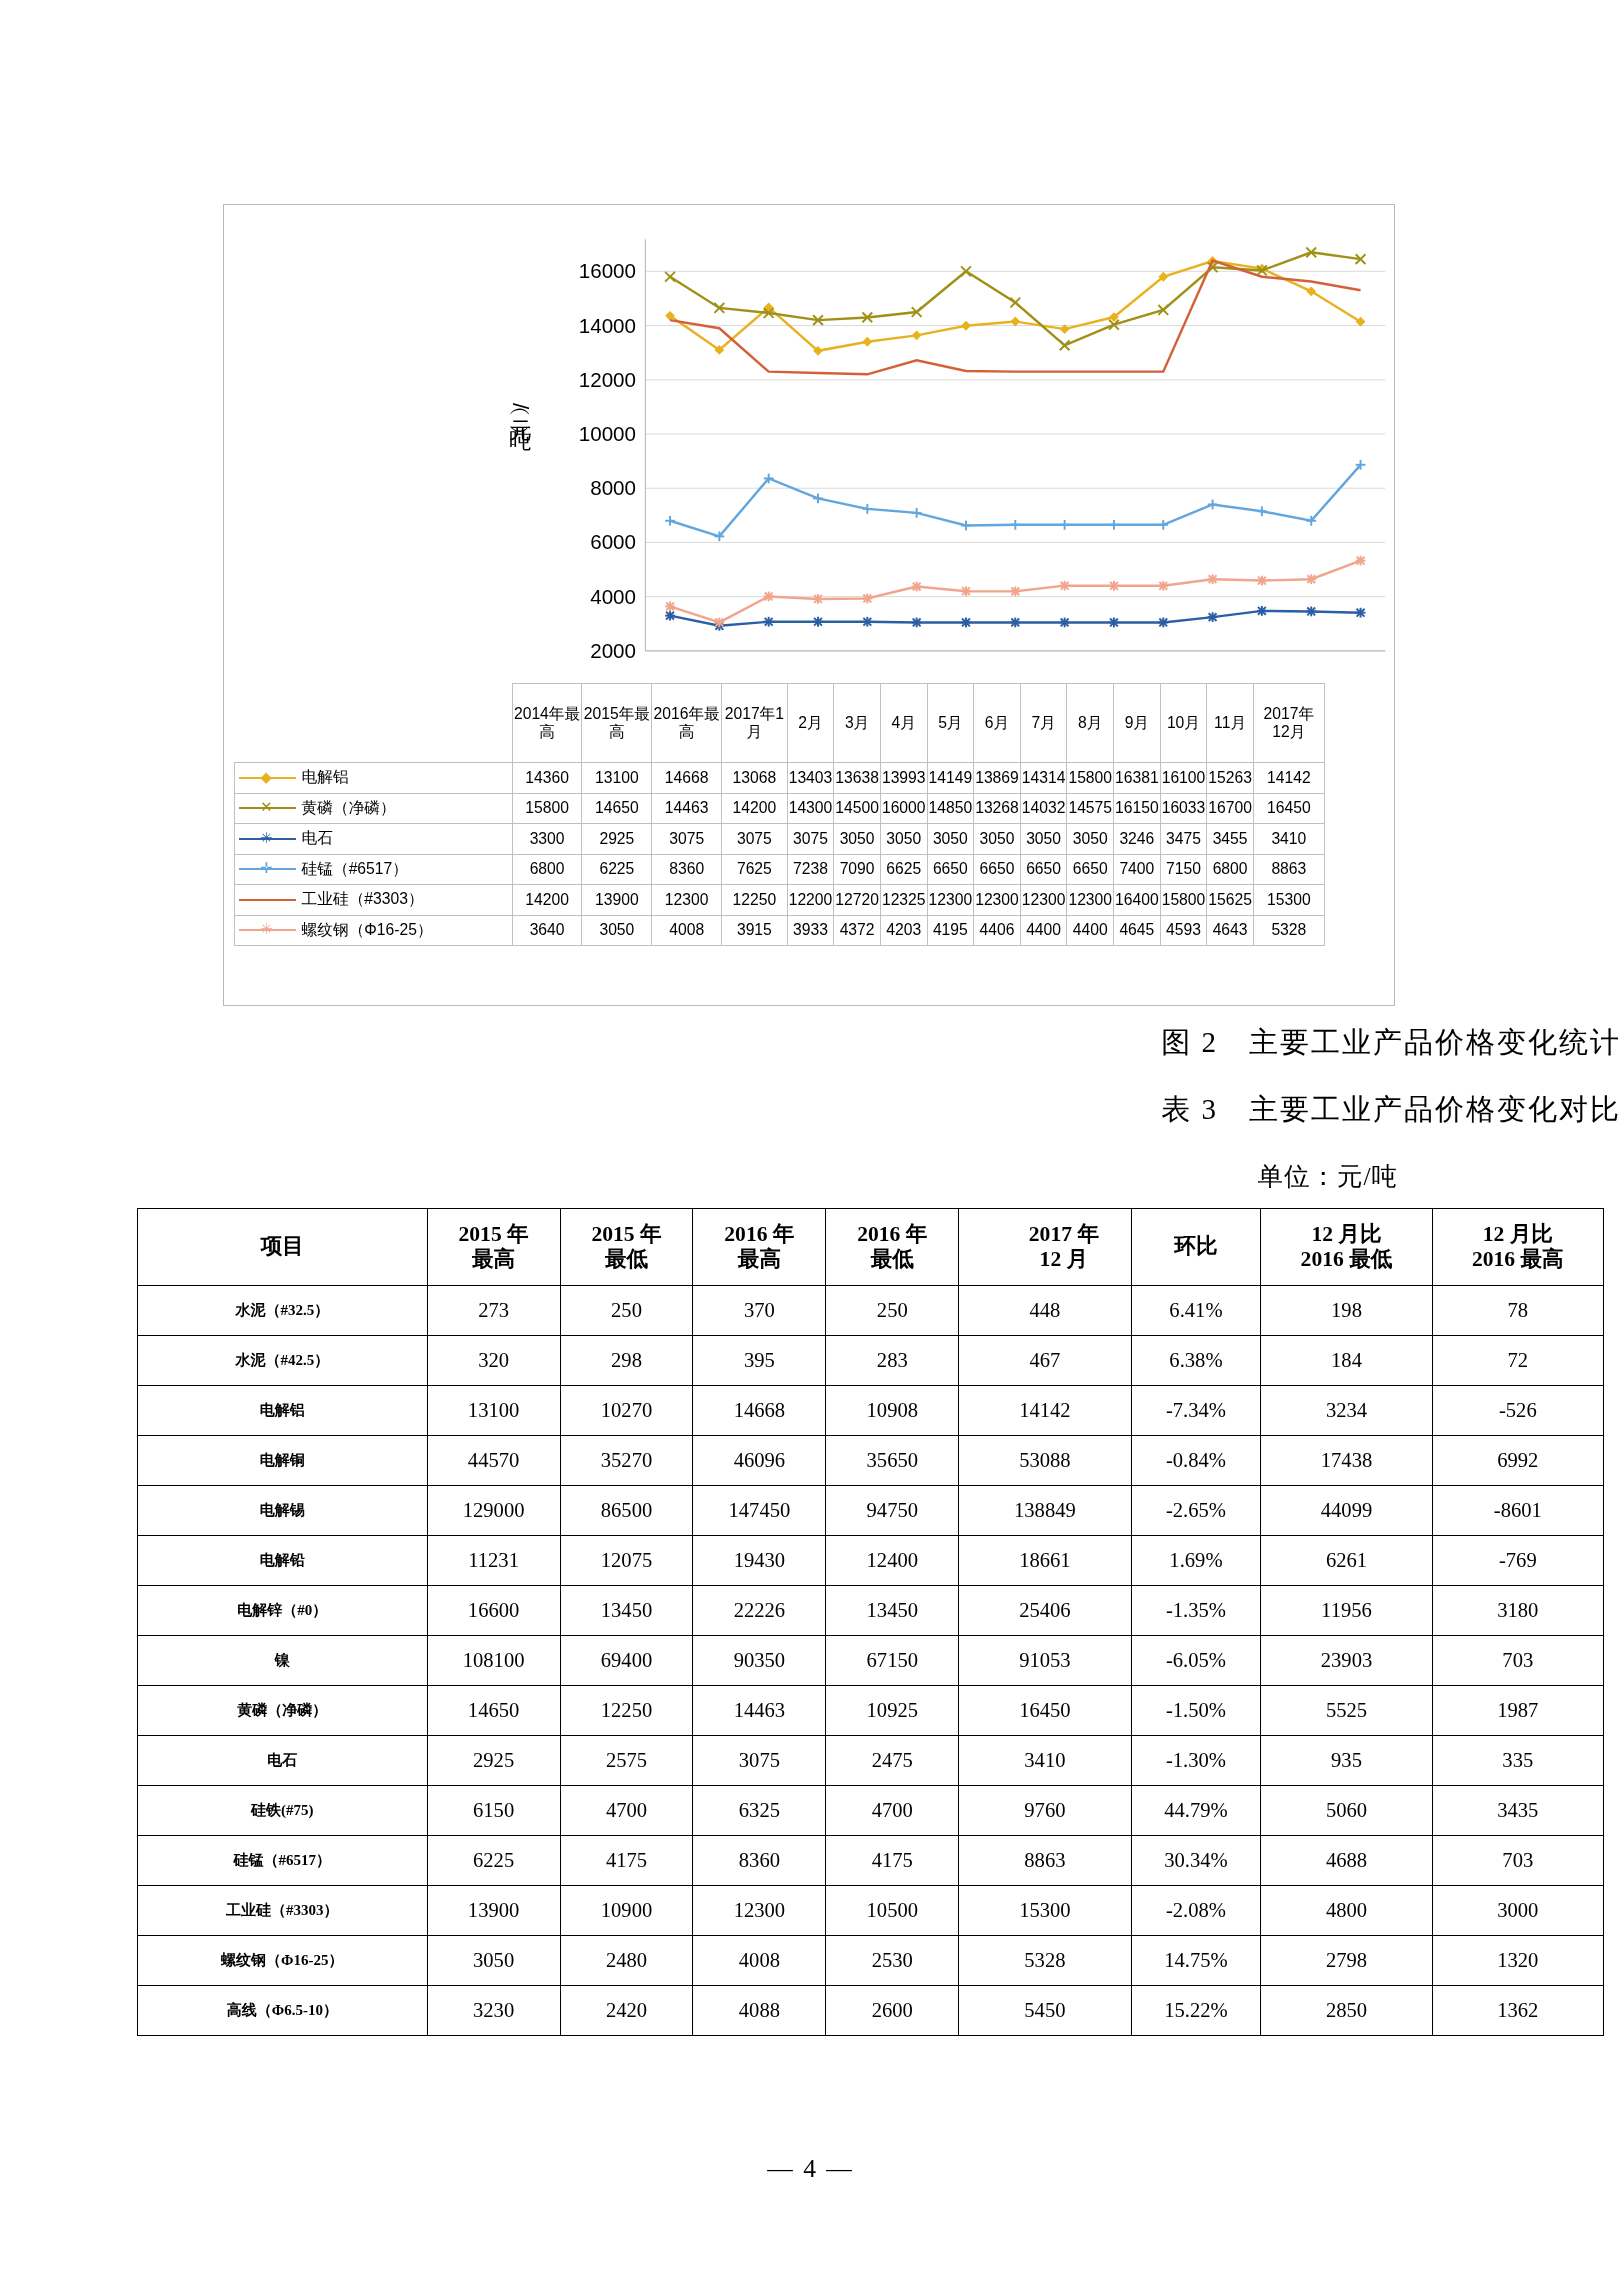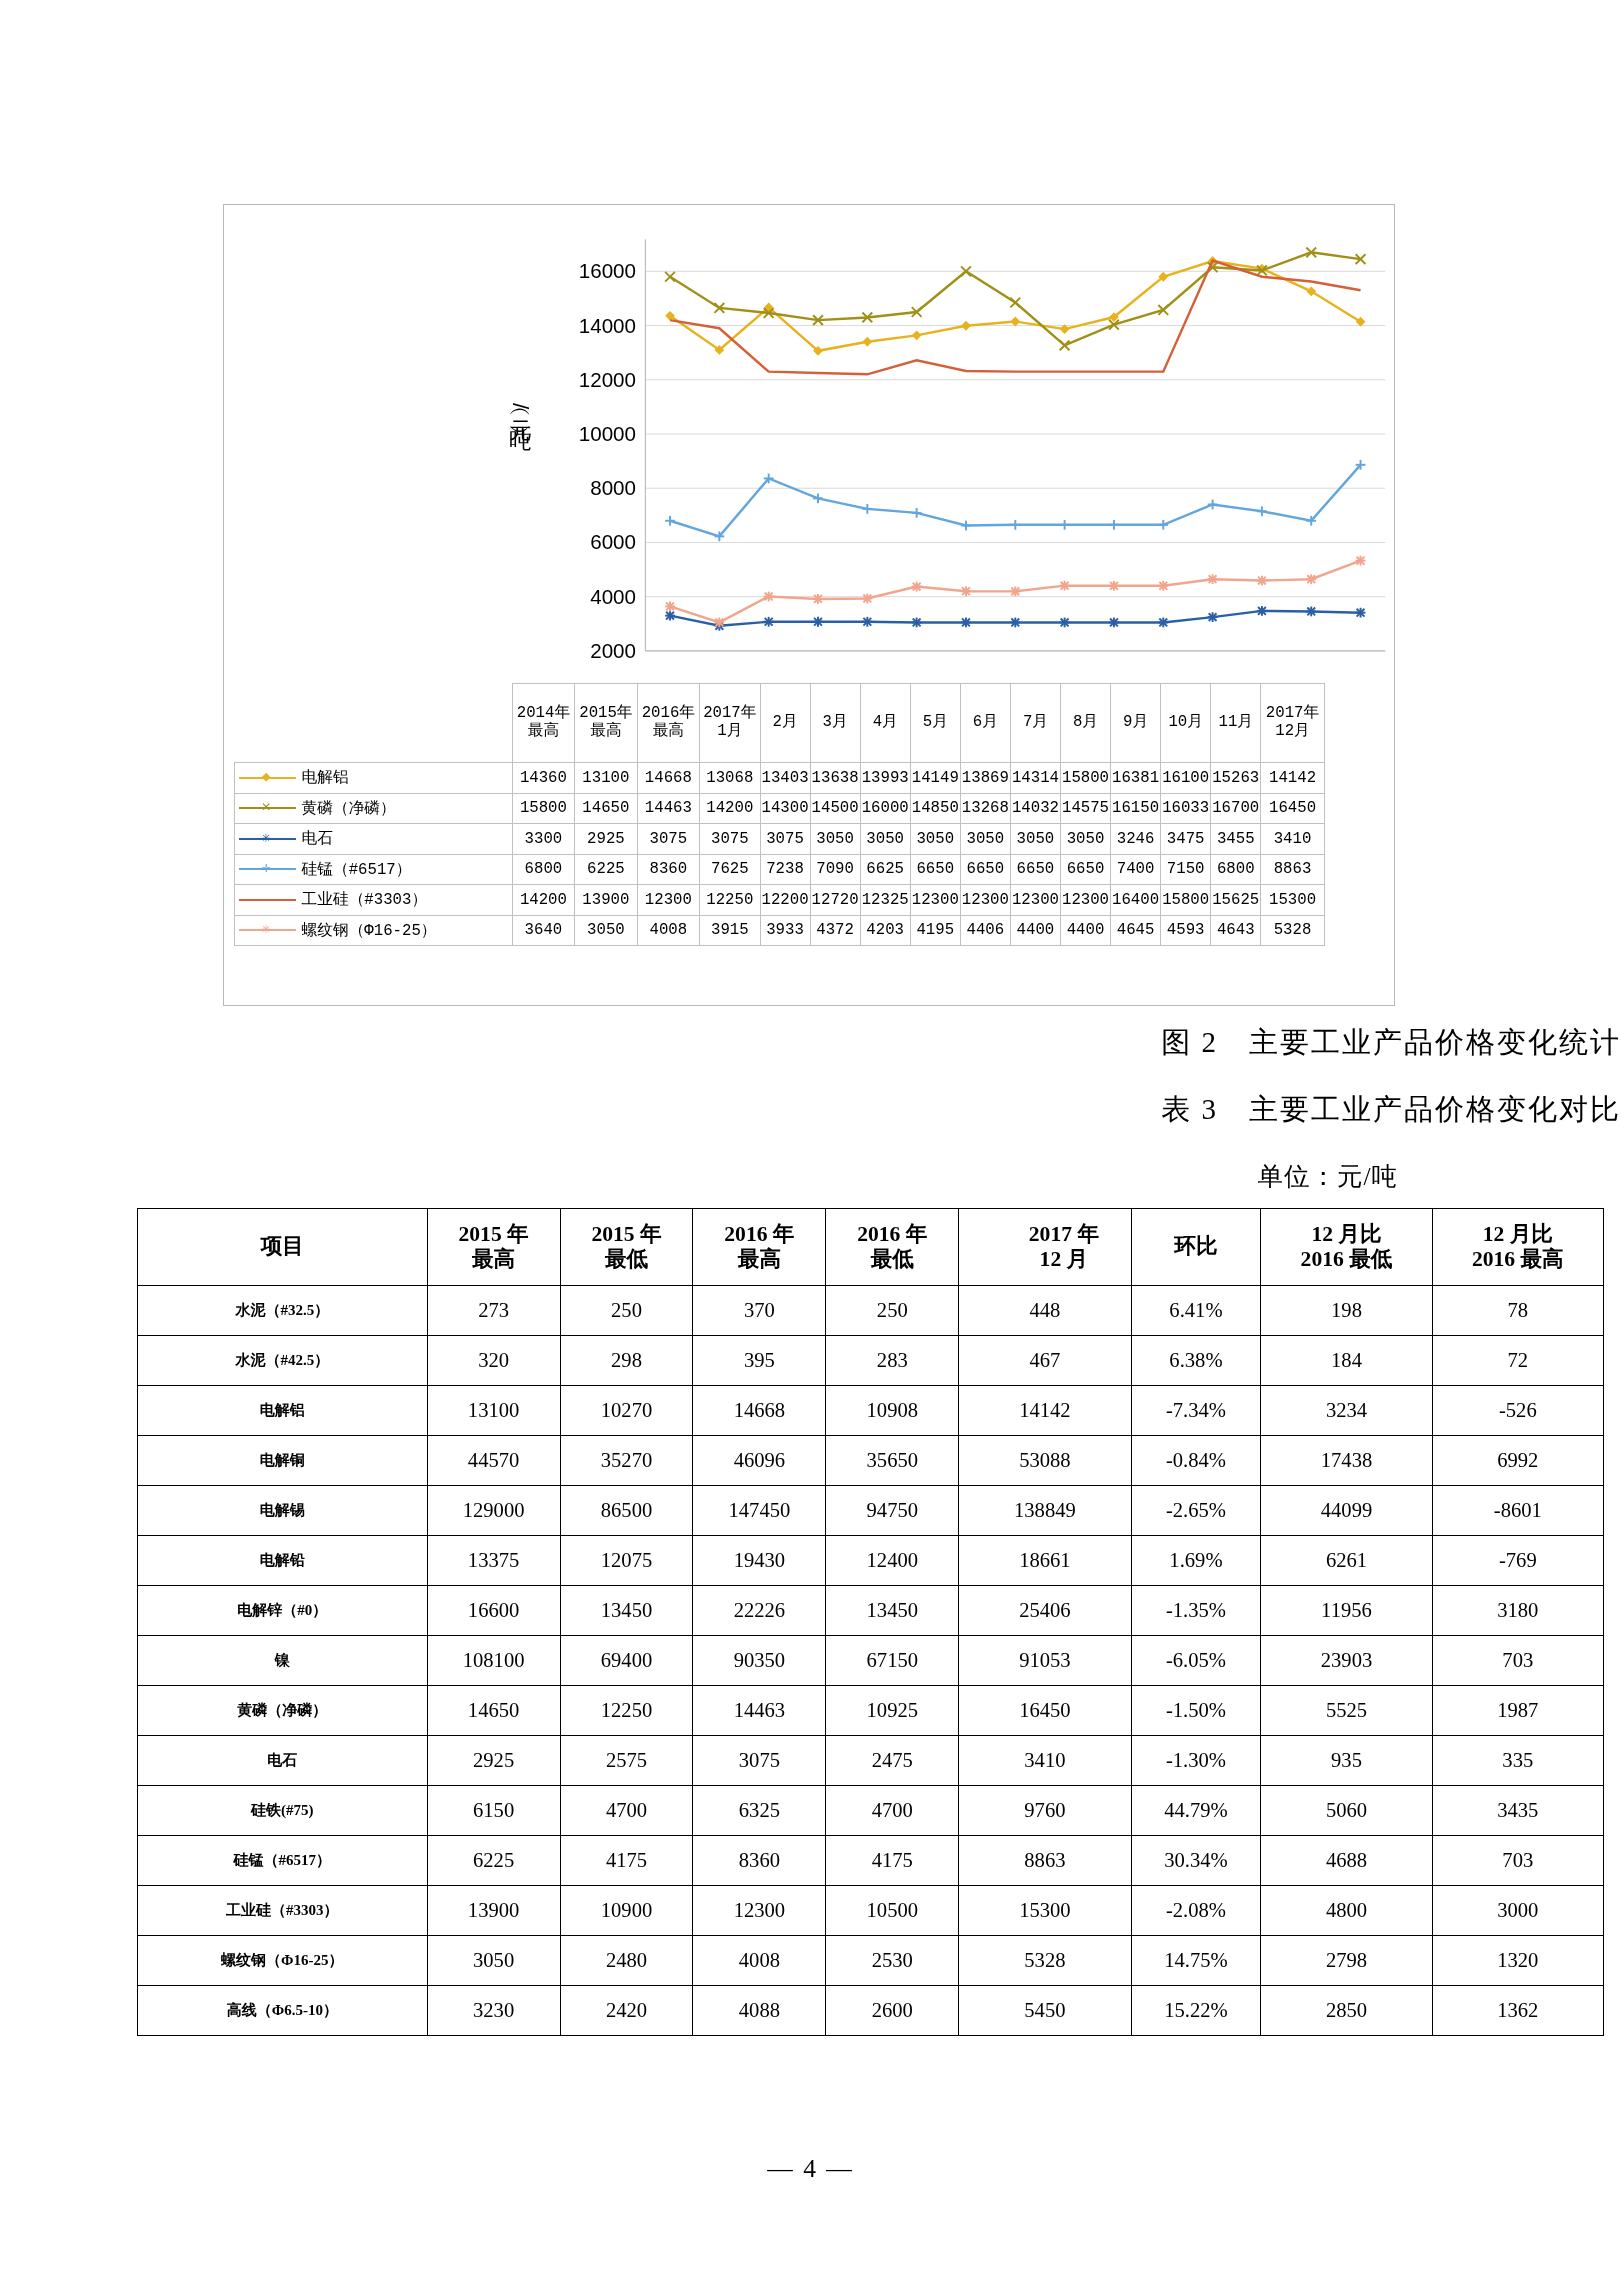--- a/index.html
+++ b/index.html
@@ -67,21 +67,21 @@
     top: 0;
   }
 
   
   .chart-table {
     position: absolute;
     left: 9.8px;
     top: 478px;
     width: 1091px;
     border-collapse: collapse;
-    font-family: Liberation Mono, monospace;
+    font-family: Liberation Sans, sans-serif;
     font-size: 15.7px;
     padding-left: 27px;
   }
   .chart-table td {
     border: 1px solid #c0c0c0;
     padding: 2px 1px;
     text-align: center;
     vertical-align: middle;
     height: 25.5px;
     color: #000;
@@ -658,21 +658,21 @@
           <td>94750</td>
           <td>138849</td>
           <td>-2.65%</td>
           <td>44099</td>
           <td>-8601</td>
         </tr>
         <tr>
           <td class="item">
             <div>电解铅</div>
           </td>
-          <td>13375</td>
+          <td>11231</td>
           <td>12075</td>
           <td>19430</td>
           <td>12400</td>
           <td>18661</td>
           <td>1.69%</td>
           <td>6261</td>
           <td>-769</td>
         </tr>
         <tr>
           <td class="item">

